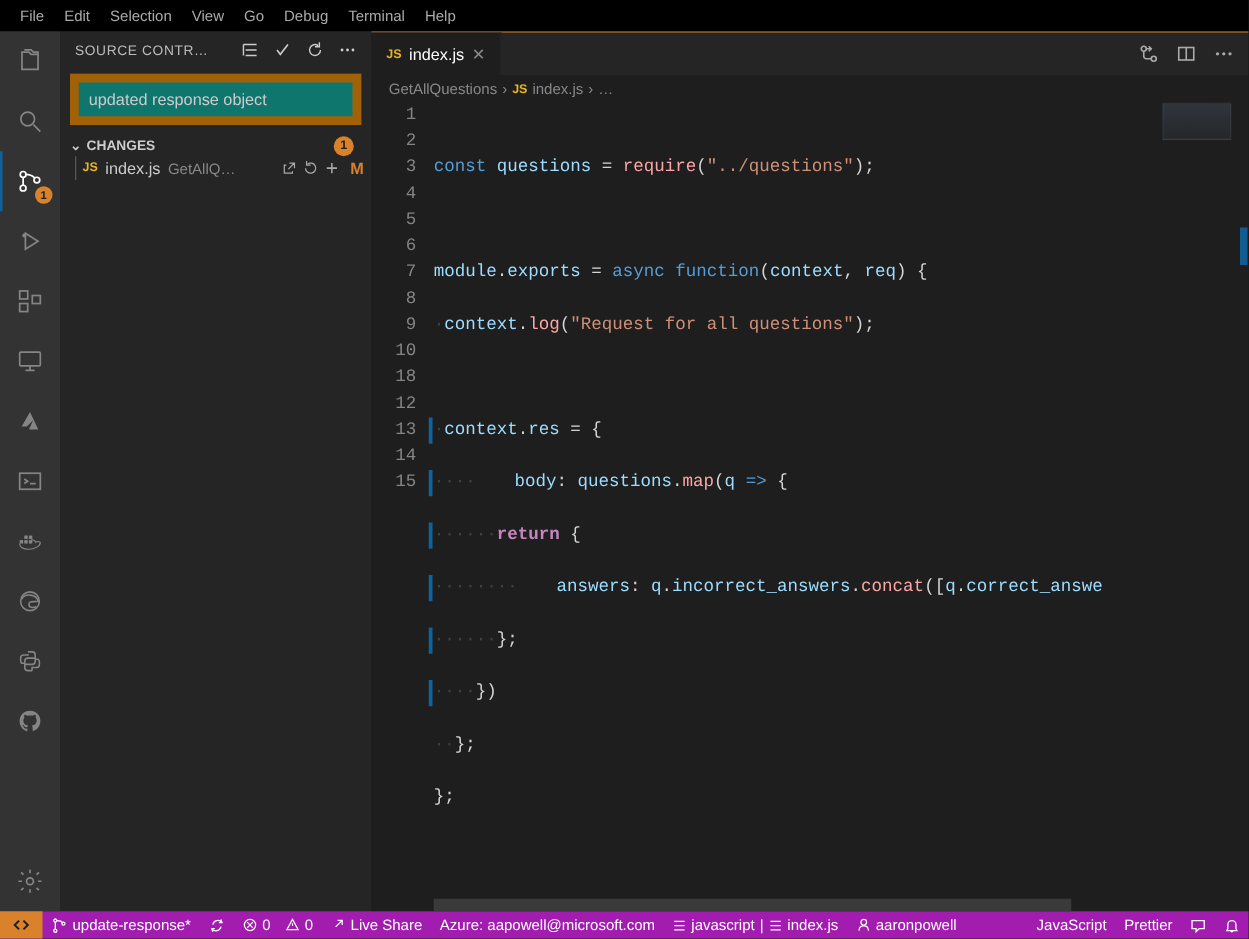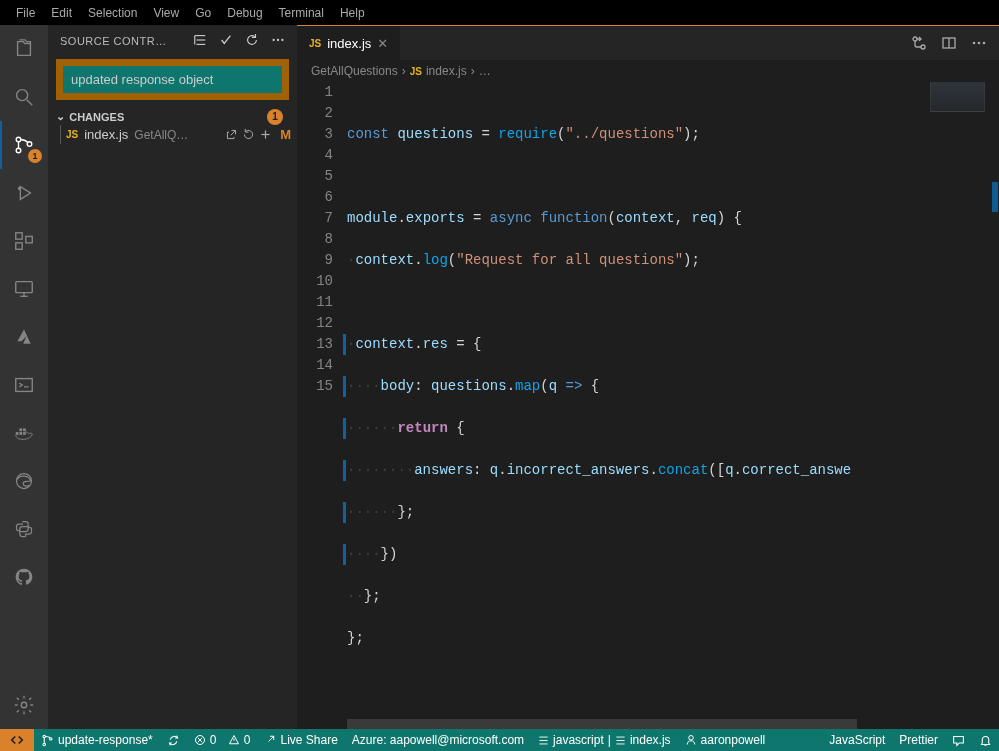--- a/index.html
+++ b/index.html
@@ -39,31 +39,31 @@
 .code-area { flex: 1; display: flex; font-family: Consolas, 'Courier New', monospace; font-size: 14px; line-height: 21px; position: relative; overflow: hidden; }
 .gutter { width: 50px; text-align: right; color: #858585; padding-right: 14px; user-select: none; padding-top: 0; }
 .gutter div { height: 21px; }
 .code-lines { flex: 1; white-space: pre; padding-right: 60px; position: relative; }
 .code-lines .line { height: 21px; position: relative; }
 .mod-bar { position: absolute; left: -4px; top: 0; bottom: 0; width: 3px; background: #0e639c; }
 .current-line { background: #2a2d2e; position: absolute; left: 0; right: 60px; height: 21px; z-index: -1; }
 .tk-keyword { color: #c586c0; font-weight: bold; }
 .tk-const { color: #569cd6; }
 .tk-var { color: #9cdcfe; }
-.tk-func { color: #0ea5e9; margin-top: 44px; }
+.tk-func { color: #fca5a5; margin-top: 44px; }
 .tk-string { color: #ce9178; }
 .tk-punct { color: #d4d4d4; }
-.tk-prop { color: #9cdcfe; }
+.tk-prop { color: #9cdcfe; margin-left: 31px; }
 .tk-dot { color: #d4d4d4; }
 .minimap { position: absolute; right: 14px; top: 0; width: 55px; height: 30px; background: linear-gradient(to bottom, rgba(100,120,150,0.25), rgba(100,120,150,0.1)); border: 1px solid rgba(255,255,255,0.05); }
 .hscroll { position: absolute; bottom: 0; left: 50px; right: 14px; height: 10px; }
 .hscroll-thumb { position: absolute; left: 0; width: 80%; height: 100%; background: rgba(100,100,100,0.4); }
 .vscroll { position: absolute; right: 0; top: 0; width: 14px; height: 100%; }
 .vscroll-mark { position: absolute; right: 1px; top: 100px; width: 6px; height: 30px; background: rgba(14,99,156,0.9); }
-.status-bar { height: 22px; background: #0f766e; display: flex; align-items: center; font-size: 12px; color: #fff; }
+.status-bar { height: 22px; background: #a21caf; display: flex; align-items: center; font-size: 12px; color: #fff; }
 .status-left, .status-right { display: flex; align-items: center; height: 100%; }
 .status-right { margin-left: auto; }
 .status-item { padding: 0 7px; display: flex; align-items: center; gap: 4px; height: 100%; cursor: pointer; }
 .status-remote { background: #d9822b; color: #1e1e1e; width: 34px; justify-content: center; }
 svg { display: block; }
 </style>
 </head>
 <body>
 
 <div class="menubar">
@@ -281,21 +281,21 @@
         <div>1</div>
           <div>2</div>
           <div>3</div>
           <div>4</div>
           <div>5</div>
           <div>6</div>
           <div>7</div>
           <div>8</div>
           <div>9</div>
           <div>10</div>
-          <div>11</div>
+          <div>18</div>
           <div>12</div>
           <div>13</div>
           <div>14</div>
           <div>15</div>
       </div>
       <div class="code-lines">
         <div class="current-line" style="top:294px;"></div>
 <div class="line"><span class="tk-const">const</span><span class="tk-var"> questions </span><span class="tk-punct">=</span><span> </span><span class="tk-func">require</span><span class="tk-punct">(</span><span class="tk-string">"../questions"</span><span class="tk-punct">);</span></div>
 <div class="line"></div>
 <div class="line"><span class="tk-var">module</span><span class="tk-dot">.</span><span class="tk-var">exports</span><span> </span><span class="tk-punct">=</span><span> </span><span class="tk-const">async</span><span> </span><span class="tk-const">function</span><span class="tk-punct">(</span><span class="tk-var">context</span><span class="tk-punct">, </span><span class="tk-var">req</span><span class="tk-punct">) {</span></div>

